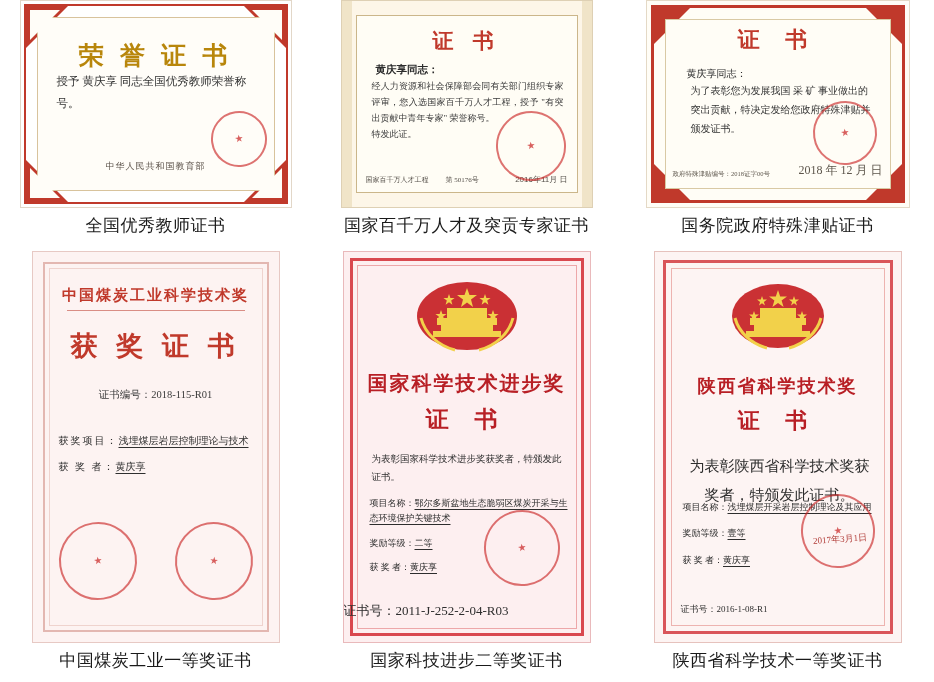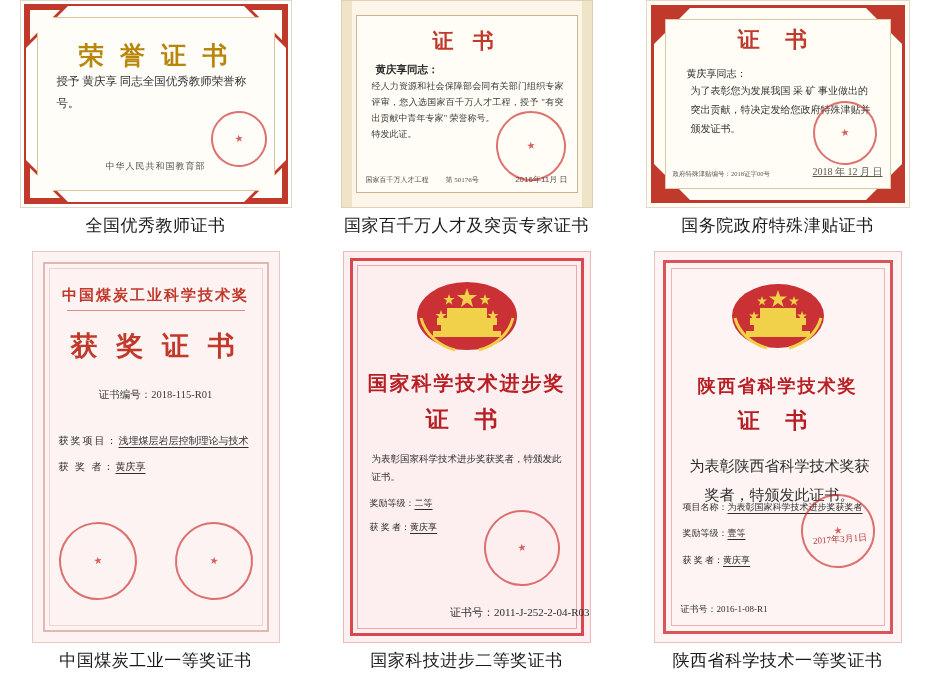--- a/index.html
+++ b/index.html
@@ -187,21 +187,21 @@
   .rb-body {
     position: absolute; top: 80px; left: 44px; right: 34px;
     font-family: "Liberation Serif", serif; font-size: 10px; color: #333; line-height: 1.9;
   }
   .rb-foot {
     position: absolute; bottom: 28px; left: 26px;
     font-family: "Liberation Serif", serif; font-size: 6.5px; color: #5d564c;
   }
   .rb-date {
     position: absolute; bottom: 28px; right: 26px;
-    font-family: "Liberation Serif", serif; font-size: 10px; color: #5d564c; text-decoration: underline;
+    font-family: "Liberation Serif", serif; font-size: 12px; color: #5d564c;
   }
 
   
   .r2 .cell { width: 311px; }
 
   
   .cert-coal {
     position: relative;
     width: 246px;
     height: 390px;
@@ -268,22 +268,22 @@
     position: absolute; top: 198px; left: 28px; right: 24px;
     font-family: "Liberation Serif", serif; font-size: 9.5px; color: #2d2d2d; line-height: 1.9;
   }
   .nat-fields {
     position: absolute; top: 244px; left: 26px; right: 22px;
     font-family: "Liberation Serif", serif; font-size: 9px; color: #2d2d2d; line-height: 1.7;
   }
   .nat-fields .row-f { margin-bottom: 9px; }
   .nat-fields .u { text-decoration: underline; text-underline-offset: 3px; }
   .nat-no {
-    position: absolute; bottom: 22px; left: 0; right: 0; text-align: right;
-    font-family: "Liberation Serif", serif; font-size: 11px; color: #2d2d2d;
+    position: absolute; bottom: 22px; left: 0; right: 0; text-align: left;
+    font-family: "Liberation Serif", serif; font-size: 13px; color: #2d2d2d;
   }
 
   
   .cert-sx {
     position: relative;
     width: 246px;
     height: 390px;
     background: #fdf4f3;
     border: 1px solid #e6c2bd;
     overflow: hidden;
@@ -437,20 +437,23 @@
           <polygon points="82,32 83.4,36 87.6,36 84.2,38.6 85.4,42.8 82,40.2 78.6,42.8 79.8,38.6 76.4,36 80.6,36" fill="#f2d14a"></polygon>
           <path d="M10,40 C14,56 28,68 44,72" stroke="#f2d14a" stroke-width="3" fill="none"></path>
           <path d="M102,40 C98,56 84,68 68,72" stroke="#f2d14a" stroke-width="3" fill="none"></path>
         </svg>
 
         <div class="nat-title">国家科学技术进步奖</div>
         <div class="nat-sub">证 书</div>
         <div class="nat-body">为表彰国家科学技术进步奖获奖者，特颁发此证书。</div>
         <div class="nat-fields">
           <div class="row-f">
+            <span>项目名称：</span><span class="u">鄂尔多斯盆地生态脆弱区煤炭开采与生态环境保护关键技术</span>
+          </div>
+          <div class="row-f">
             <span>奖励等级：</span><span class="u">二等</span>
           </div>
           <div class="row-f">
             <span>获 奖 者：</span><span class="u">黄庆享</span>
           </div>
         </div>
         <div class="seal" style="width:72px;height:72px;right:30px;bottom:56px;">
           <span class="star">★</span>
         </div>
         <div class="nat-no">
@@ -478,21 +481,21 @@
           <polygon points="80,33 81.2,36.6 85,36.6 81.9,38.9 83,42.5 80,40.2 77,42.5 78.1,38.9 75,36.6 78.8,36.6" fill="#f2d14a"></polygon>
           <path d="M13,40 C17,55 30,66 45,70" stroke="#f2d14a" stroke-width="3" fill="none"></path>
           <path d="M99,40 C95,55 82,66 67,70" stroke="#f2d14a" stroke-width="3" fill="none"></path>
         </svg>
 
         <div class="sx-title">陕西省科学技术奖</div>
         <div class="sx-sub">证 书</div>
         <div class="sx-body">为表彰陕西省科学技术奖获奖者，特颁发此证书。</div>
         <div class="sx-fields">
           <div class="row-f">
-            <span>项目名称：</span><span class="u">为表彰国家科学技术进步奖获奖者</span>
+            <span>项目名称：</span><span class="u">浅埋煤层开采岩层控制理论及其应用</span>
           </div>
           <div class="row-f">
             <span>奖励等级：</span><span class="u">壹等</span>
           </div>
           <div class="row-f">
             <span>获 奖 者：</span><span class="u">黄庆享</span>
           </div>
         </div>
         <div class="sx-date">2017年3月1日</div>
         <div class="seal" style="width:70px;height:70px;right:26px;bottom:74px;">

